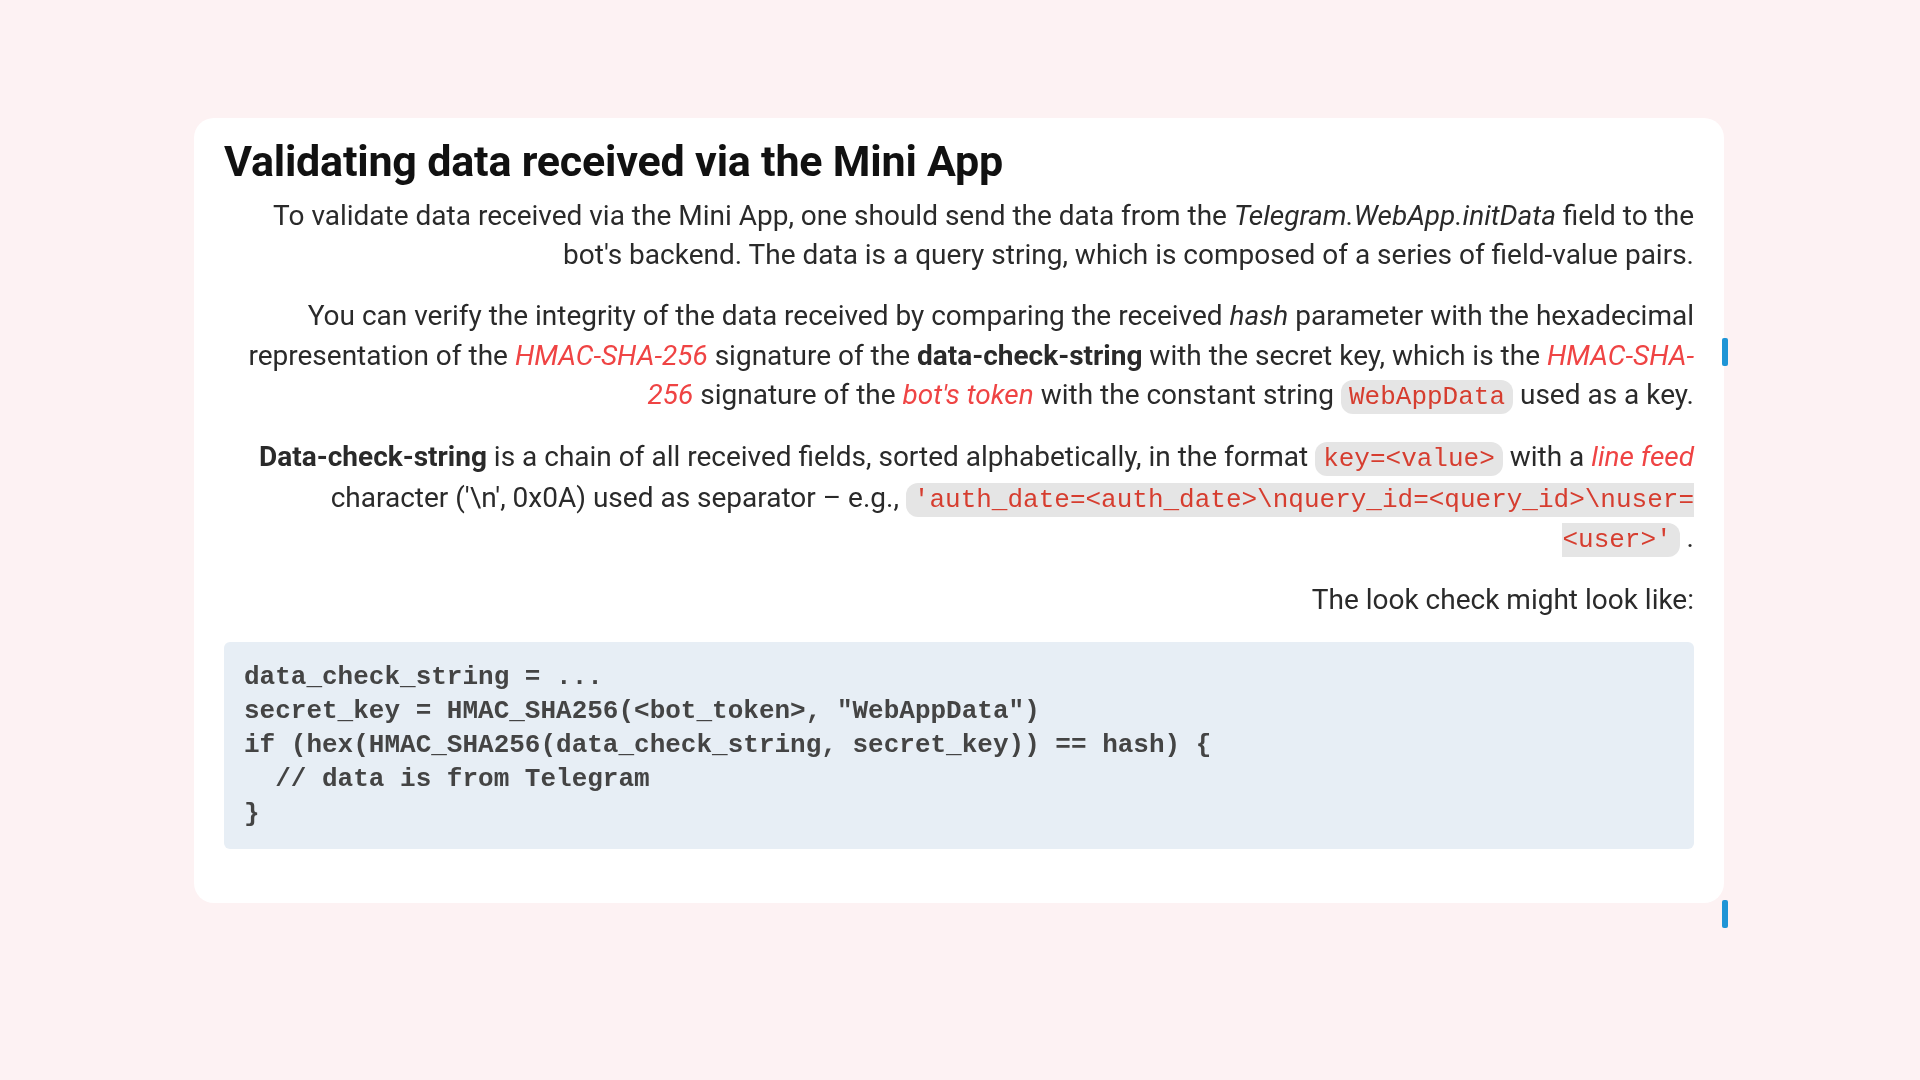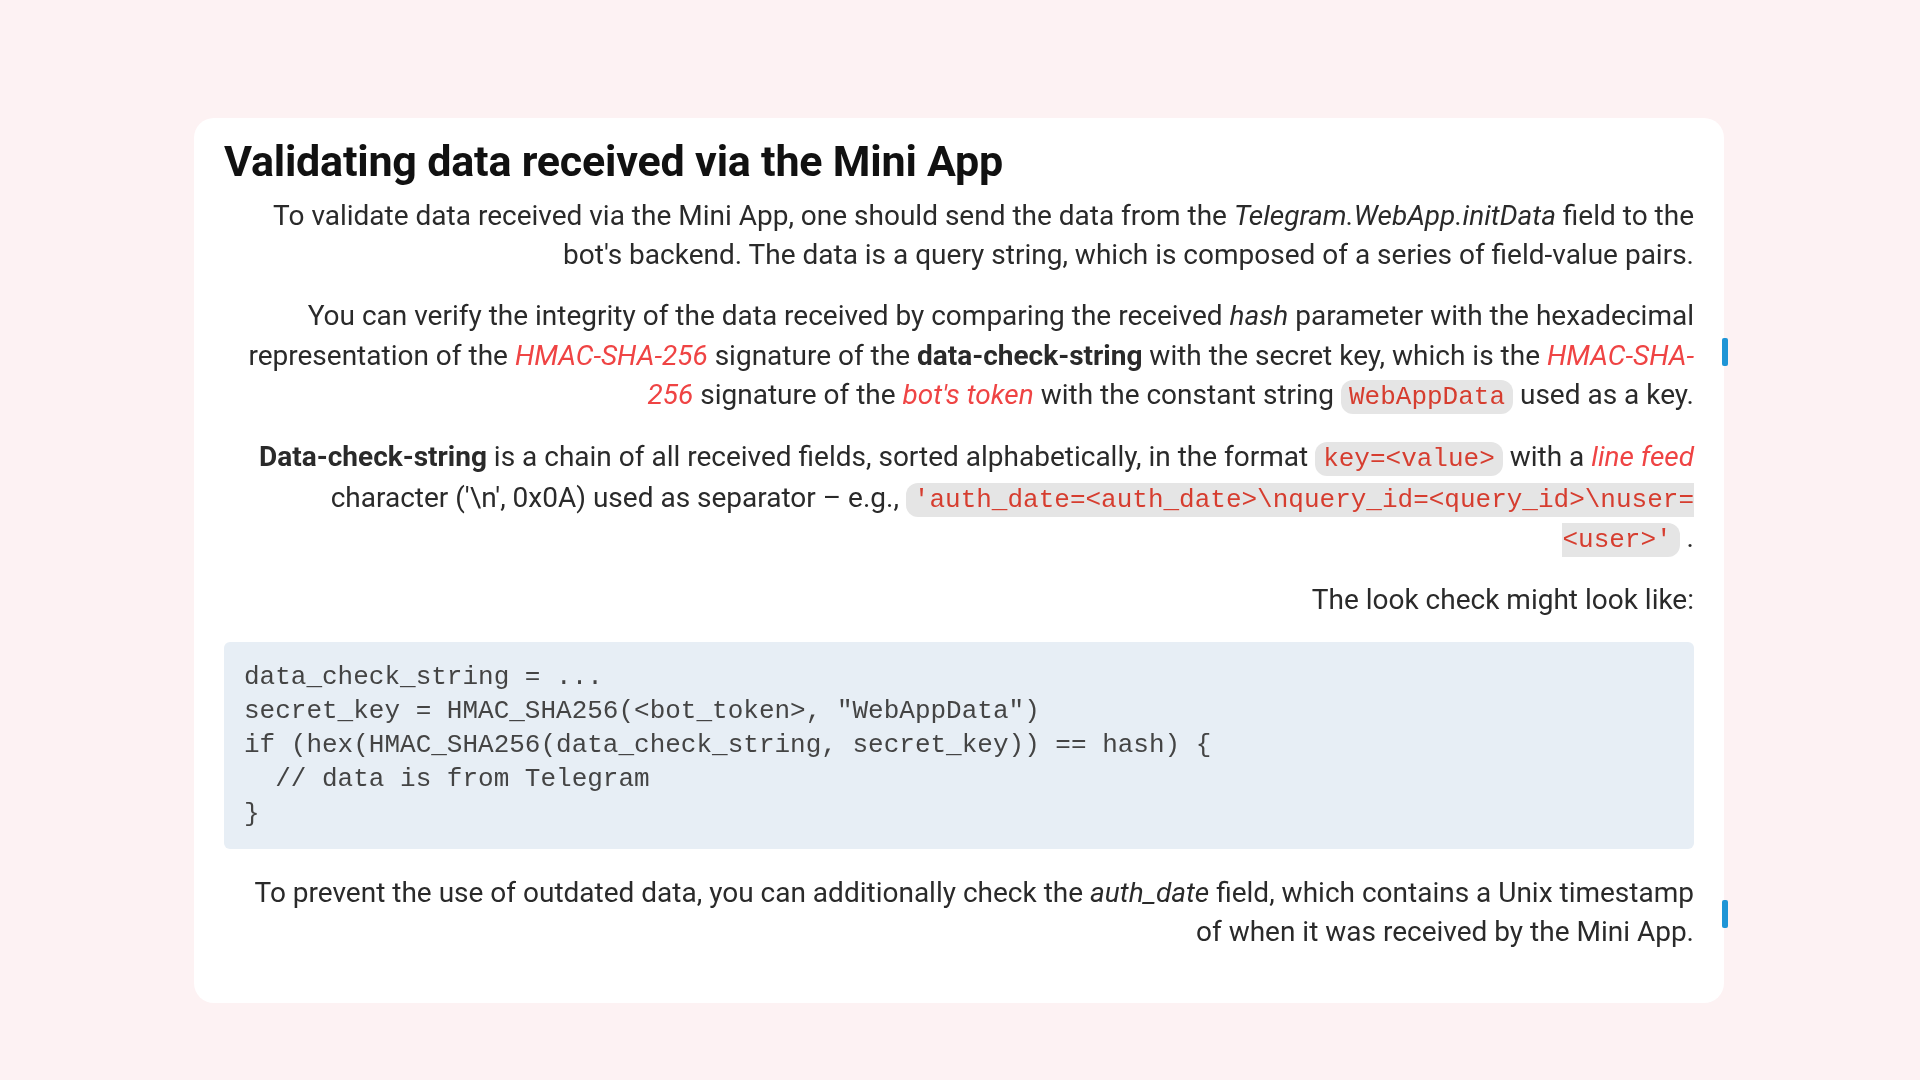--- a/index.html
+++ b/index.html
@@ -54,20 +54,21 @@
     margin: 0 0 24px 0;
     background: #e7eef5;
     border-radius: 6px;
     padding: 18px 20px;
     font-family: "SFMono-Regular", Consolas, "Liberation Mono", Menlo, monospace;
     font-size: 26px;
     line-height: 1.32;
     color: #444;
     white-space: pre;
     overflow: hidden;
+    font-weight: bold;
   }
   
   .tick {
     position: absolute;
     right: -4px;
     width: 6px;
     height: 28px;
     background: #1f95d6;
     border-radius: 2px;
   }
@@ -94,20 +95,17 @@
   </p>
 
   <p>The look check might look like:</p>
 
   <pre class="block">data_check_string = ...
 secret_key = HMAC_SHA256(&lt;bot_token&gt;, "WebAppData")
 if (hex(HMAC_SHA256(data_check_string, secret_key)) == hash) {
   // data is from Telegram
 }</pre>
 
-  <p>
-    <span>To prevent the use of outdated data, you can additionally check the </span><em class="it">auth_date</em><span> field, which contains a Unix timestamp of when it was received by the Mini App.</span>
-  </p>
 
 
   <div class="tick t1"></div>
   <div class="tick t2"></div>
 </div>
 
 </body></html>

